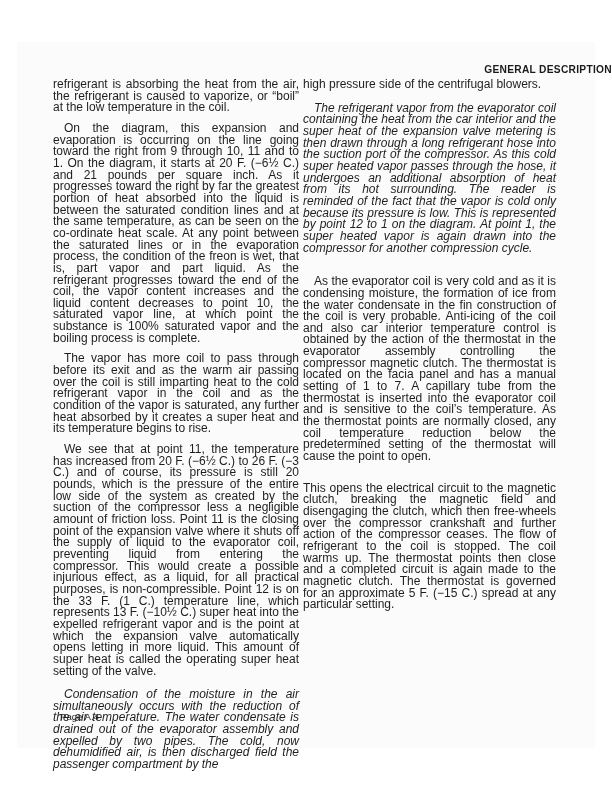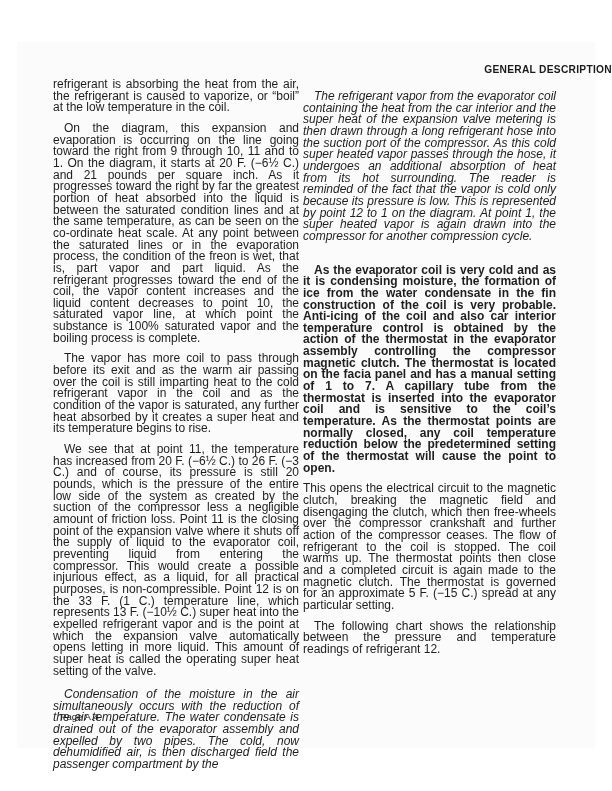--- a/index.html
+++ b/index.html
@@ -58,22 +58,21 @@
       text-indent: 11px;
     }
     .para.gap-large {
       margin-top: 12px;
       font-style: italic;
     }
     .para.gap-xl {
       margin-top: 22px;
     }
     .para.tight {
-      margin-bottom: 9px;
-      font-weight: bold;
+      margin-bottom: 20px;
     }
     .page-footer {
       position: absolute;
       left: 52px;
       top: 703px;
       font-size: 9.6px;
       color: #222;
       margin: 8px;
     }
   </style>
@@ -86,19 +85,19 @@
 
 <div class="column col-left">
   <p class="para">refrigerant is absorbing the heat from the air, the refrigerant is caused to vaporize, or “boil” at the low temperature in the coil.</p>
   <p class="para indent">On the diagram, this expansion and evaporation is occurring on the line going toward the right from 9 through 10, 11 and to 1. On the diagram, it starts at 20 F. (−6½ C.) and 21 pounds per square inch. As it progresses toward the right by far the greatest portion of heat absorbed into the liquid is between the saturated condition lines and at the same temperature, as can be seen on the co-ordinate heat scale. At any point between the saturated lines or in the evaporation process, the condition of the freon is wet, that is, part vapor and part liquid. As the refrigerant progresses toward the end of the coil, the vapor content increases and the liquid content decreases to point 10, the saturated vapor line, at which point the substance is 100% saturated vapor and the boiling process is complete.</p>
   <p class="para indent">The vapor has more coil to pass through before its exit and as the warm air passing over the coil is still imparting heat to the cold refrigerant vapor in the coil and as the condition of the vapor is saturated, any further heat absorbed by it creates a super heat and its temperature begins to rise.</p>
   <p class="para indent">We see that at point 11, the temperature has increased from 20 F. (−6½ C.) to 26 F. (−3 C.) and of course, its pressure is still 20 pounds, which is the pressure of the entire low side of the system as created by the suction of the compressor less a negligible amount of friction loss. Point 11 is the closing point of the expansion valve where it shuts off the supply of liquid to the evaporator coil, preventing liquid from entering the compressor. This would create a possible injurious effect, as a liquid, for all practical purposes, is non-compressible. Point 12 is on the 33 F. (1 C.) temperature line, which represents 13 F. (−10½ C.) super heat into the expelled refrigerant vapor and is the point at which the expansion valve automatically opens letting in more liquid. This amount of super heat is called the operating super heat setting of the valve.</p>
   <p class="para indent gap-large">Condensation of the moisture in the air simultaneously occurs with the reduction of the air temperature. The water condensate is drained out of the evaporator assembly and expelled by two pipes. The cold, now dehumidified air, is then discharged field the passenger compartment by the</p>
 </div>
 
 <div class="column col-right">
+  <p class="para">high pressure side of the centrifugal blowers.</p>
   <p class="para indent gap-large">The refrigerant vapor from the evaporator coil containing the heat from the car interior and the super heat of the expansion valve metering is then drawn through a long refrigerant hose into the suction port of the compressor. As this cold super heated vapor passes through the hose, it undergoes an additional absorption of heat from its hot surrounding. The reader is reminded of the fact that the vapor is cold only because its pressure is low. This is represented by point 12 to 1 on the diagram. At point 1, the super heated vapor is again drawn into the compressor for another compression cycle.</p>
   <p class="para indent gap-xl tight">As the evaporator coil is very cold and as it is condensing moisture, the formation of ice from the water condensate in the fin construction of the coil is very probable. Anti-icing of the coil and also car interior temperature control is obtained by the action of the thermostat in the evaporator assembly controlling the compressor magnetic clutch. The thermostat is located on the facia panel and has a manual setting of 1 to 7. A capillary tube from the thermostat is inserted into the evaporator coil and is sensitive to the coil’s temperature. As the thermostat points are normally closed, any coil temperature reduction below the predetermined setting of the thermostat will cause the point to open.</p>
   <p class="para">This opens the electrical circuit to the magnetic clutch, breaking the magnetic field and disengaging the clutch, which then free-wheels over the compressor crankshaft and further action of the compressor ceases. The flow of refrigerant to the coil is stopped. The coil warms up. The thermostat points then close and a completed circuit is again made to the magnetic clutch. The thermostat is governed for an approximate 5 F. (−15 C.) spread at any particular setting.</p>
-  <p class="para indent">The following chart shows the relationship between the pressure and temperature readings of refrigerant 12.</p>
 </div>
 
 <p class="page-footer">Page A.4</p>
 
 </body></html>

